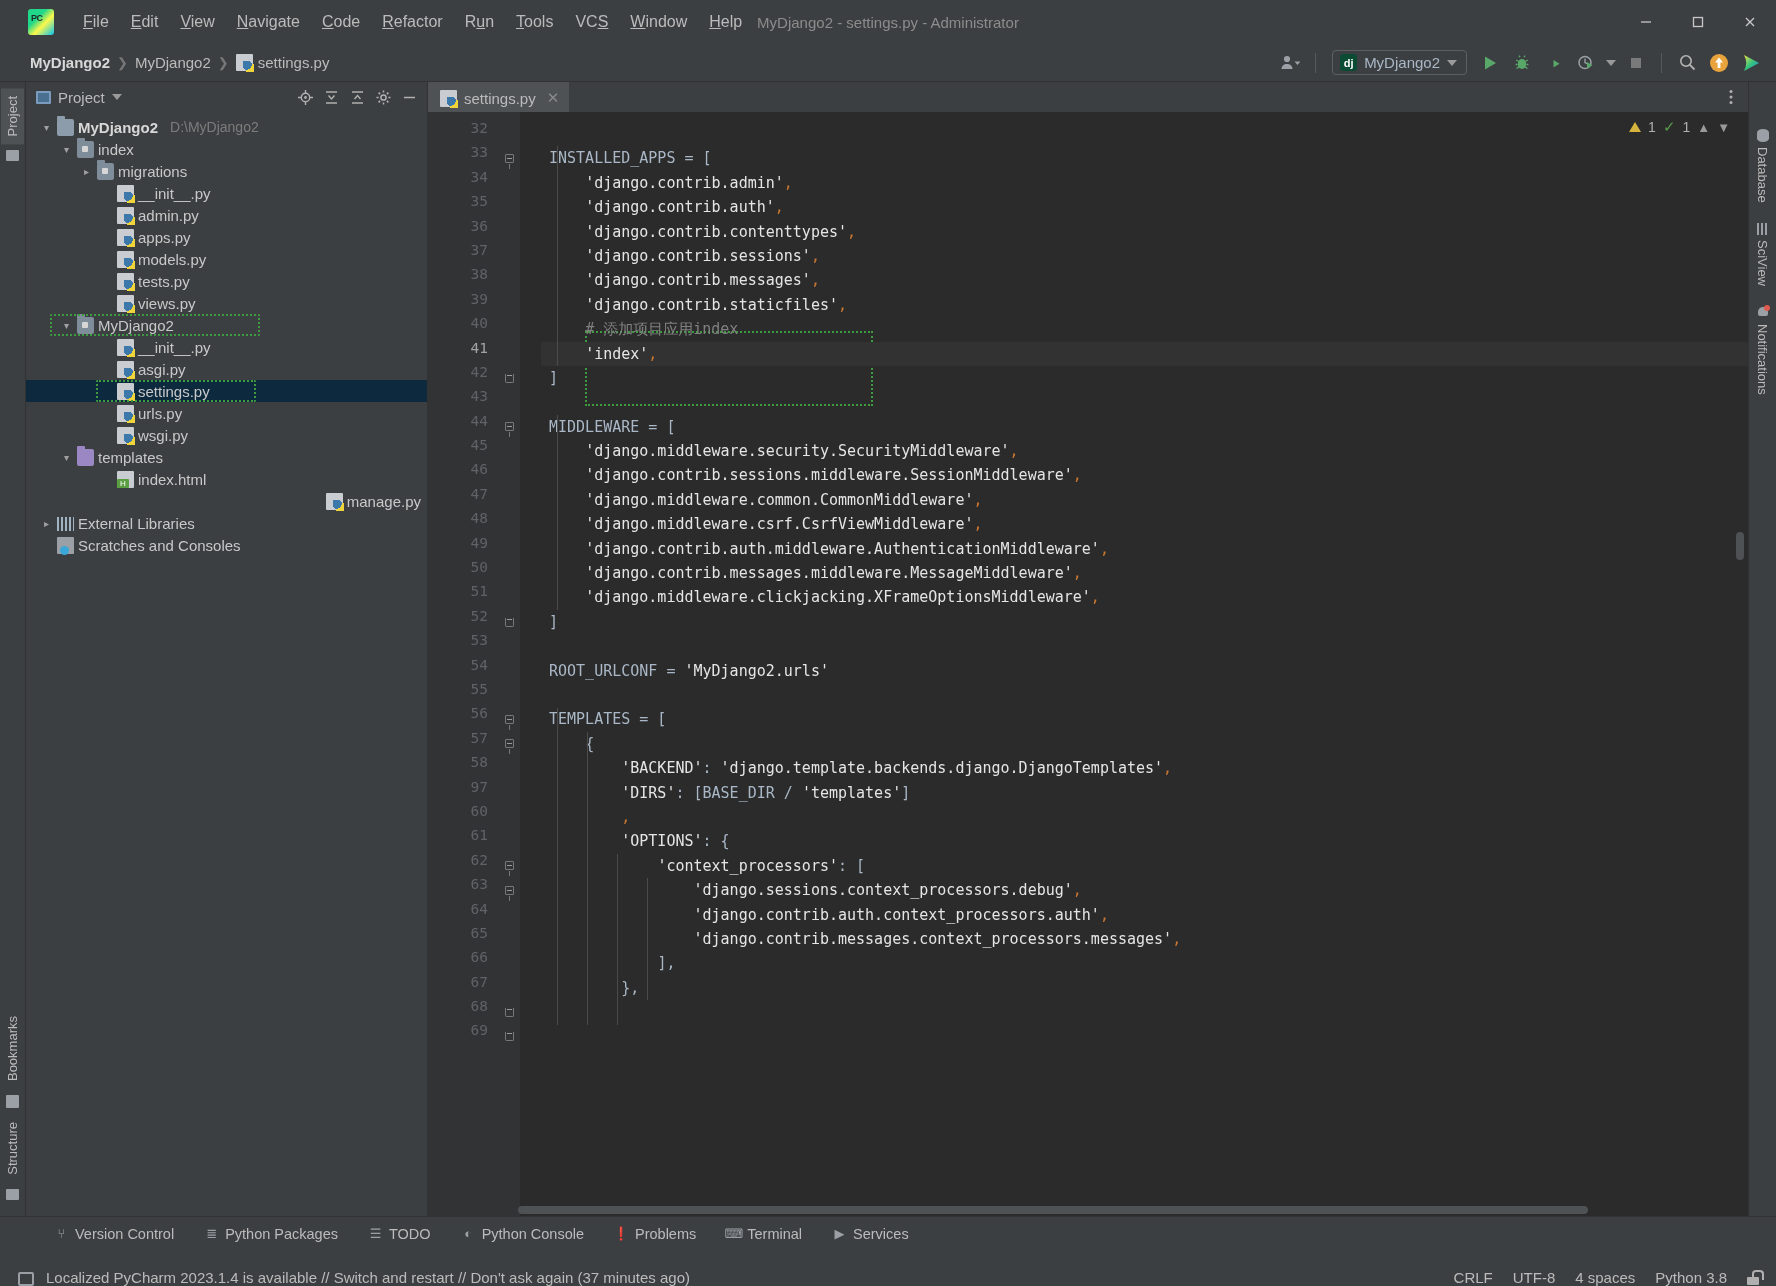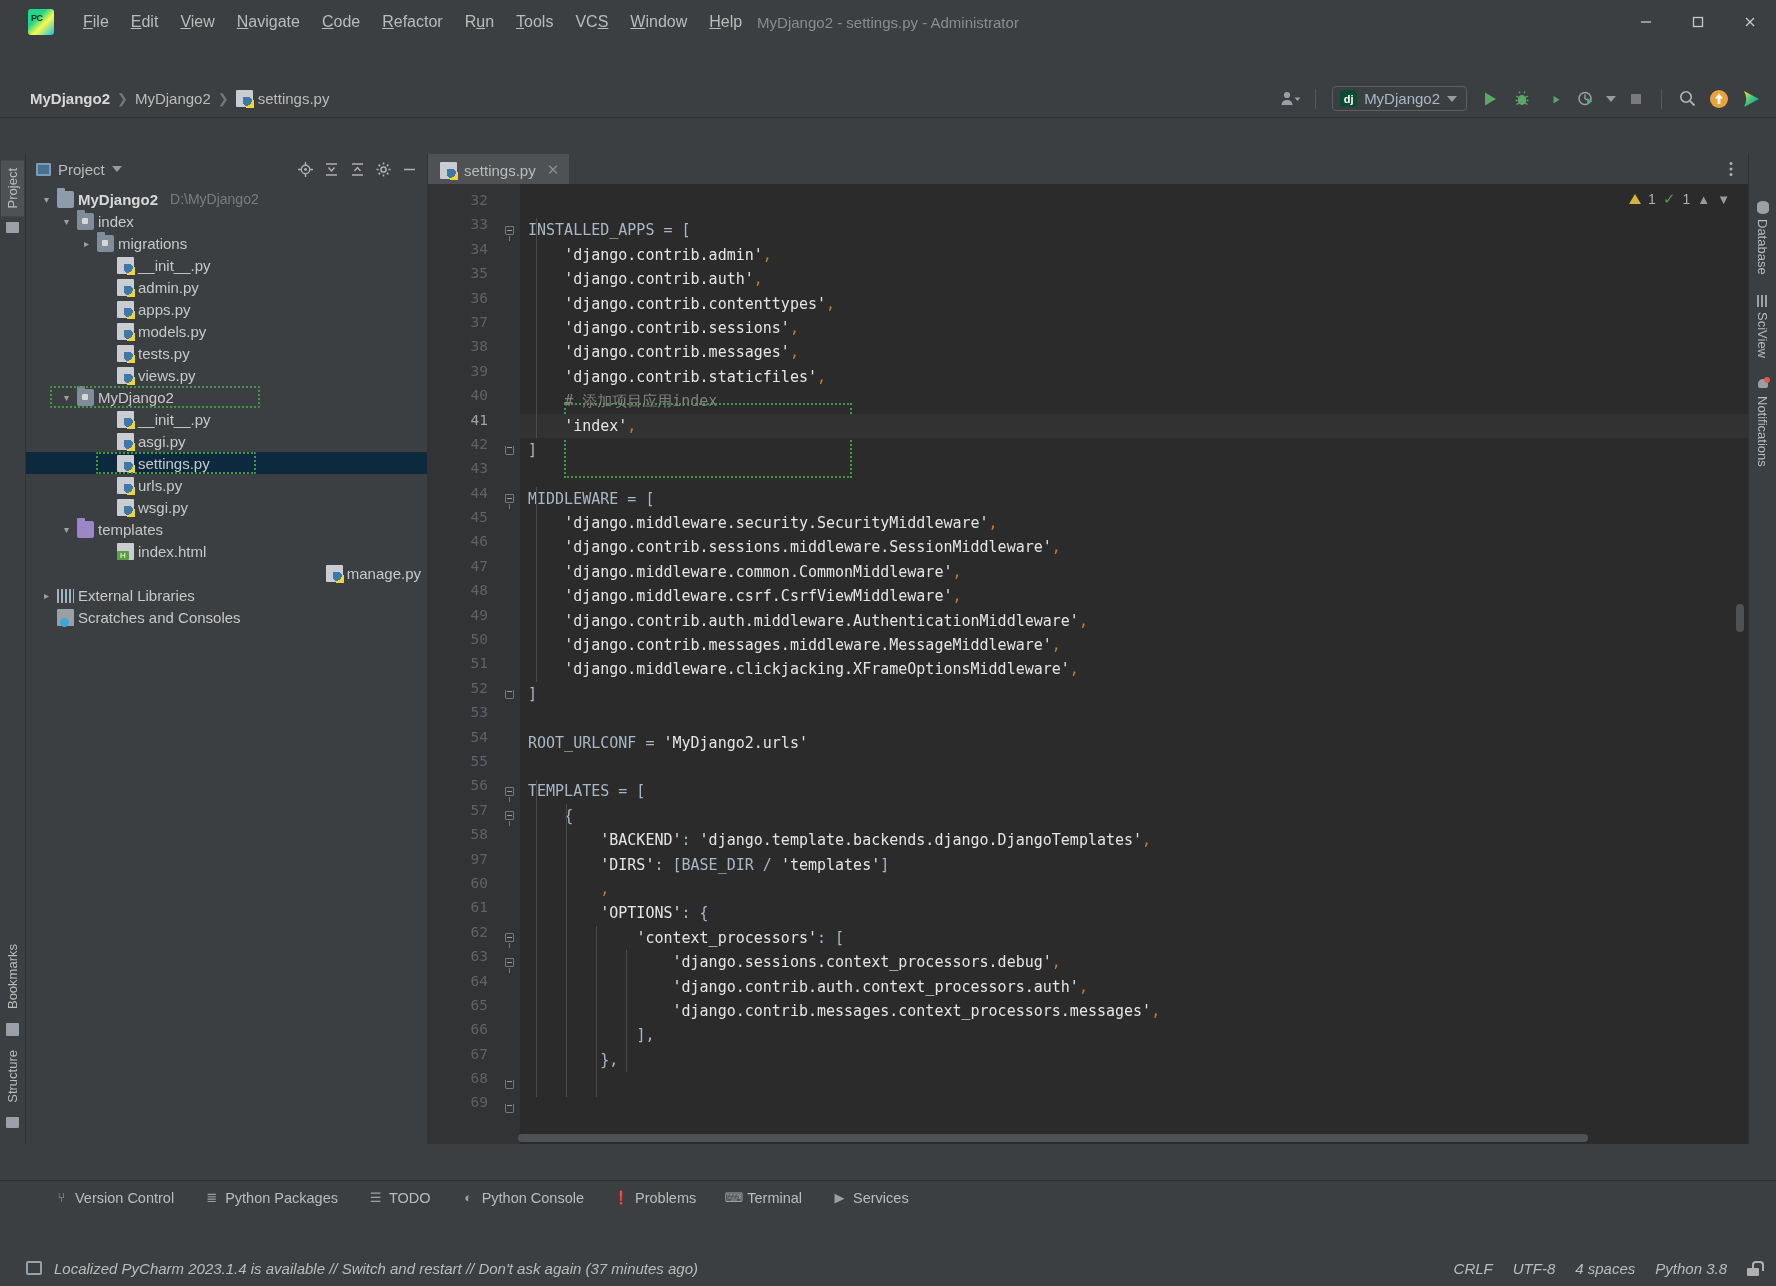--- a/index.html
+++ b/index.html
@@ -6,21 +6,21 @@
   html, body {
     width: 1776px; height: 1286px;
     background: #2b2b2b;
     font-family: "Liberation Sans", sans-serif;
     overflow: hidden;
   }
   #app {
     position: relative;
     width: 1776px; height: 1286px;
     background: #3c3f41;
-    display: flex; flex-direction: column; gap: 36px;
+    display: flex; flex-direction: column;
   }
 
   
   .titlebar {
     height: 44px; flex: 0 0 44px;
     background: #3c3f41;
     display: flex; align-items: center;
     padding-left: 28px;
     position: relative;
   }
@@ -211,20 +211,21 @@
   }
   .fmark.close {
     border-radius: 0 0 2px 2px; border-top: none;
   }
   .fmark.close::after { content:""; position:absolute; left:1px; top:1px; width:5px; height:1px; background:#9a9a9a; }
 
   .code {
     flex: 1 1 auto; position: relative; padding-top: 10px; min-width: 0;
     font-family: "DejaVu Sans Mono", monospace; font-size: 15px;
     overflow: hidden;
+    margin-left: 21px;
   }
   .cl {
     height: 24.4px; line-height: 24.4px; white-space: pre;
     padding-left: 8px; position: relative;
   }
   .cl.cur { background: #323232; }
   .t-key { color: #cc7832; }
   .t-str { color: #e5e5e5; }
   .t-cmt { color: #808080; }
   .t-pun { color: #a9b7c6; }
@@ -276,22 +277,22 @@
   .bottombar {
     height: 34px; flex: 0 0 34px; background: #3c3f41;
     display: flex; align-items: center; padding-left: 50px; gap: 22px;
     border-top: 1px solid #323232;
   }
   .bt { display:flex; align-items:center; gap:6px; font-size:14.5px; color:#bbbbbb; padding: 3px 4px; }
   .bt .gi { width:15px; height:15px; display:flex; align-items:center; justify-content:center; color:#9aa0a6; font-size:13px; }
 
   .statusbar {
     height: 36px; flex: 0 0 36px; background: #3c3f41;
-    display: flex; align-items: center; padding: 0 16px 0 26px;
-    font-size: 15px; color: #bbbbbb; font-style: italic;
+    display: flex; align-items: flex-end; padding: 0 16px 0 18px;
+    font-size: 15px; color: #bbbbbb;
   }
   .status-msg { margin-left: 12px; }
   .status-right { margin-left: auto; display: flex; align-items: center; gap: 20px; }
   .sr { color: #bbbbbb; font-size: 15px; }
   .lock-ic { width:13px;height:15px;position:relative; }
   .lock-ic::before{content:"";position:absolute;left:0;bottom:0;width:12px;height:8px;background:#b0b0b0;border-radius:1px;}
   .lock-ic::after{content:"";position:absolute;left:5px;top:0;width:8px;height:8px;border:2px solid #b0b0b0;border-bottom:none;border-radius:4px 4px 0 0;}
 
   .monitor-ic { width:16px;height:14px;border:2px solid #9aa0a6;border-radius:2px; }
 </style>

